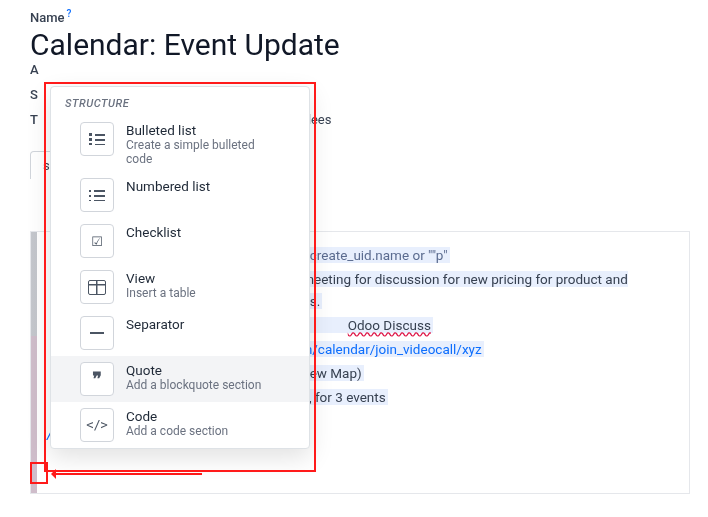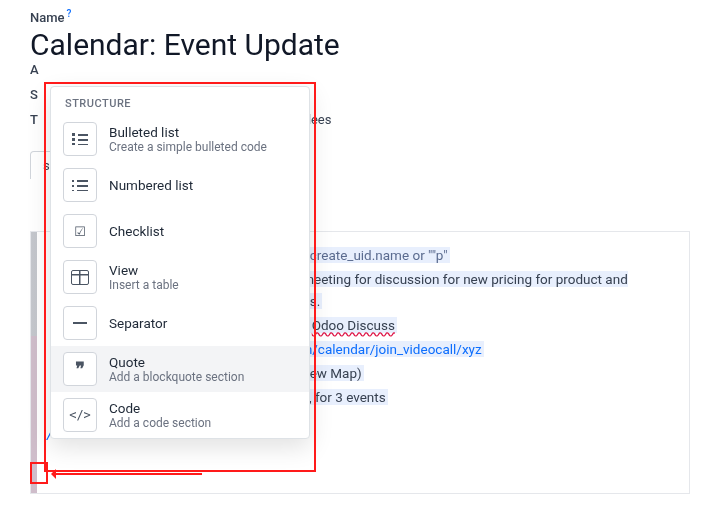--- a/index.html
+++ b/index.html
@@ -50,21 +50,21 @@
   .content-text {
     font-size: 13.5px;
     line-height: 22px;
     color: #374151;
     background: #E8EFFD;
     padding: 0 2px;
     display: inline;
   }
   .content-line { margin-bottom: 2px; }
   .content-text.first { color:#5b6b8f; }
-  .odoo-discuss { text-decoration: underline; text-decoration-color:#d14; text-decoration-style: wavy; }
+  .odoo-discuss { text-decoration: underline; text-decoration-color:#d14; text-decoration-style: wavy; margin-left: 36px; }
   .link-blue { color:#0d6efd; }
   .slash {
     margin-top: 16px;
     font-size: 16px;
     color:#0d6efd;
     font-style: italic;
   }
   .slash-box {
     position:absolute;
     left: 30px; bottom: 10px;
@@ -93,26 +93,26 @@
     box-shadow: 0 8px 24px rgba(0,0,0,.12);
     border-radius:4px;
     z-index:10;
   }
   .popover-hdr {
     font-size: 11px;
     letter-spacing:.5px;
     color:#6b7280;
     padding: 10px 14px 6px;
     font-weight:500;
+    font-style:italic;
   }
   .po-item {
     display:flex;
-    align-items:center;
     gap:12px;
-    padding:6px 12px;
+    padding:6px 29px;
     cursor:pointer;
   }
   .po-item:hover, .po-item.hovered { background:#f3f4f6; }
   .po-icon {
     width:34px; height:34px;
     border:1px solid #d1d5db;
     border-radius:4px;
     display:flex; align-items:center; justify-content:center;
     color:#4b5563;
     font-size:14px;

